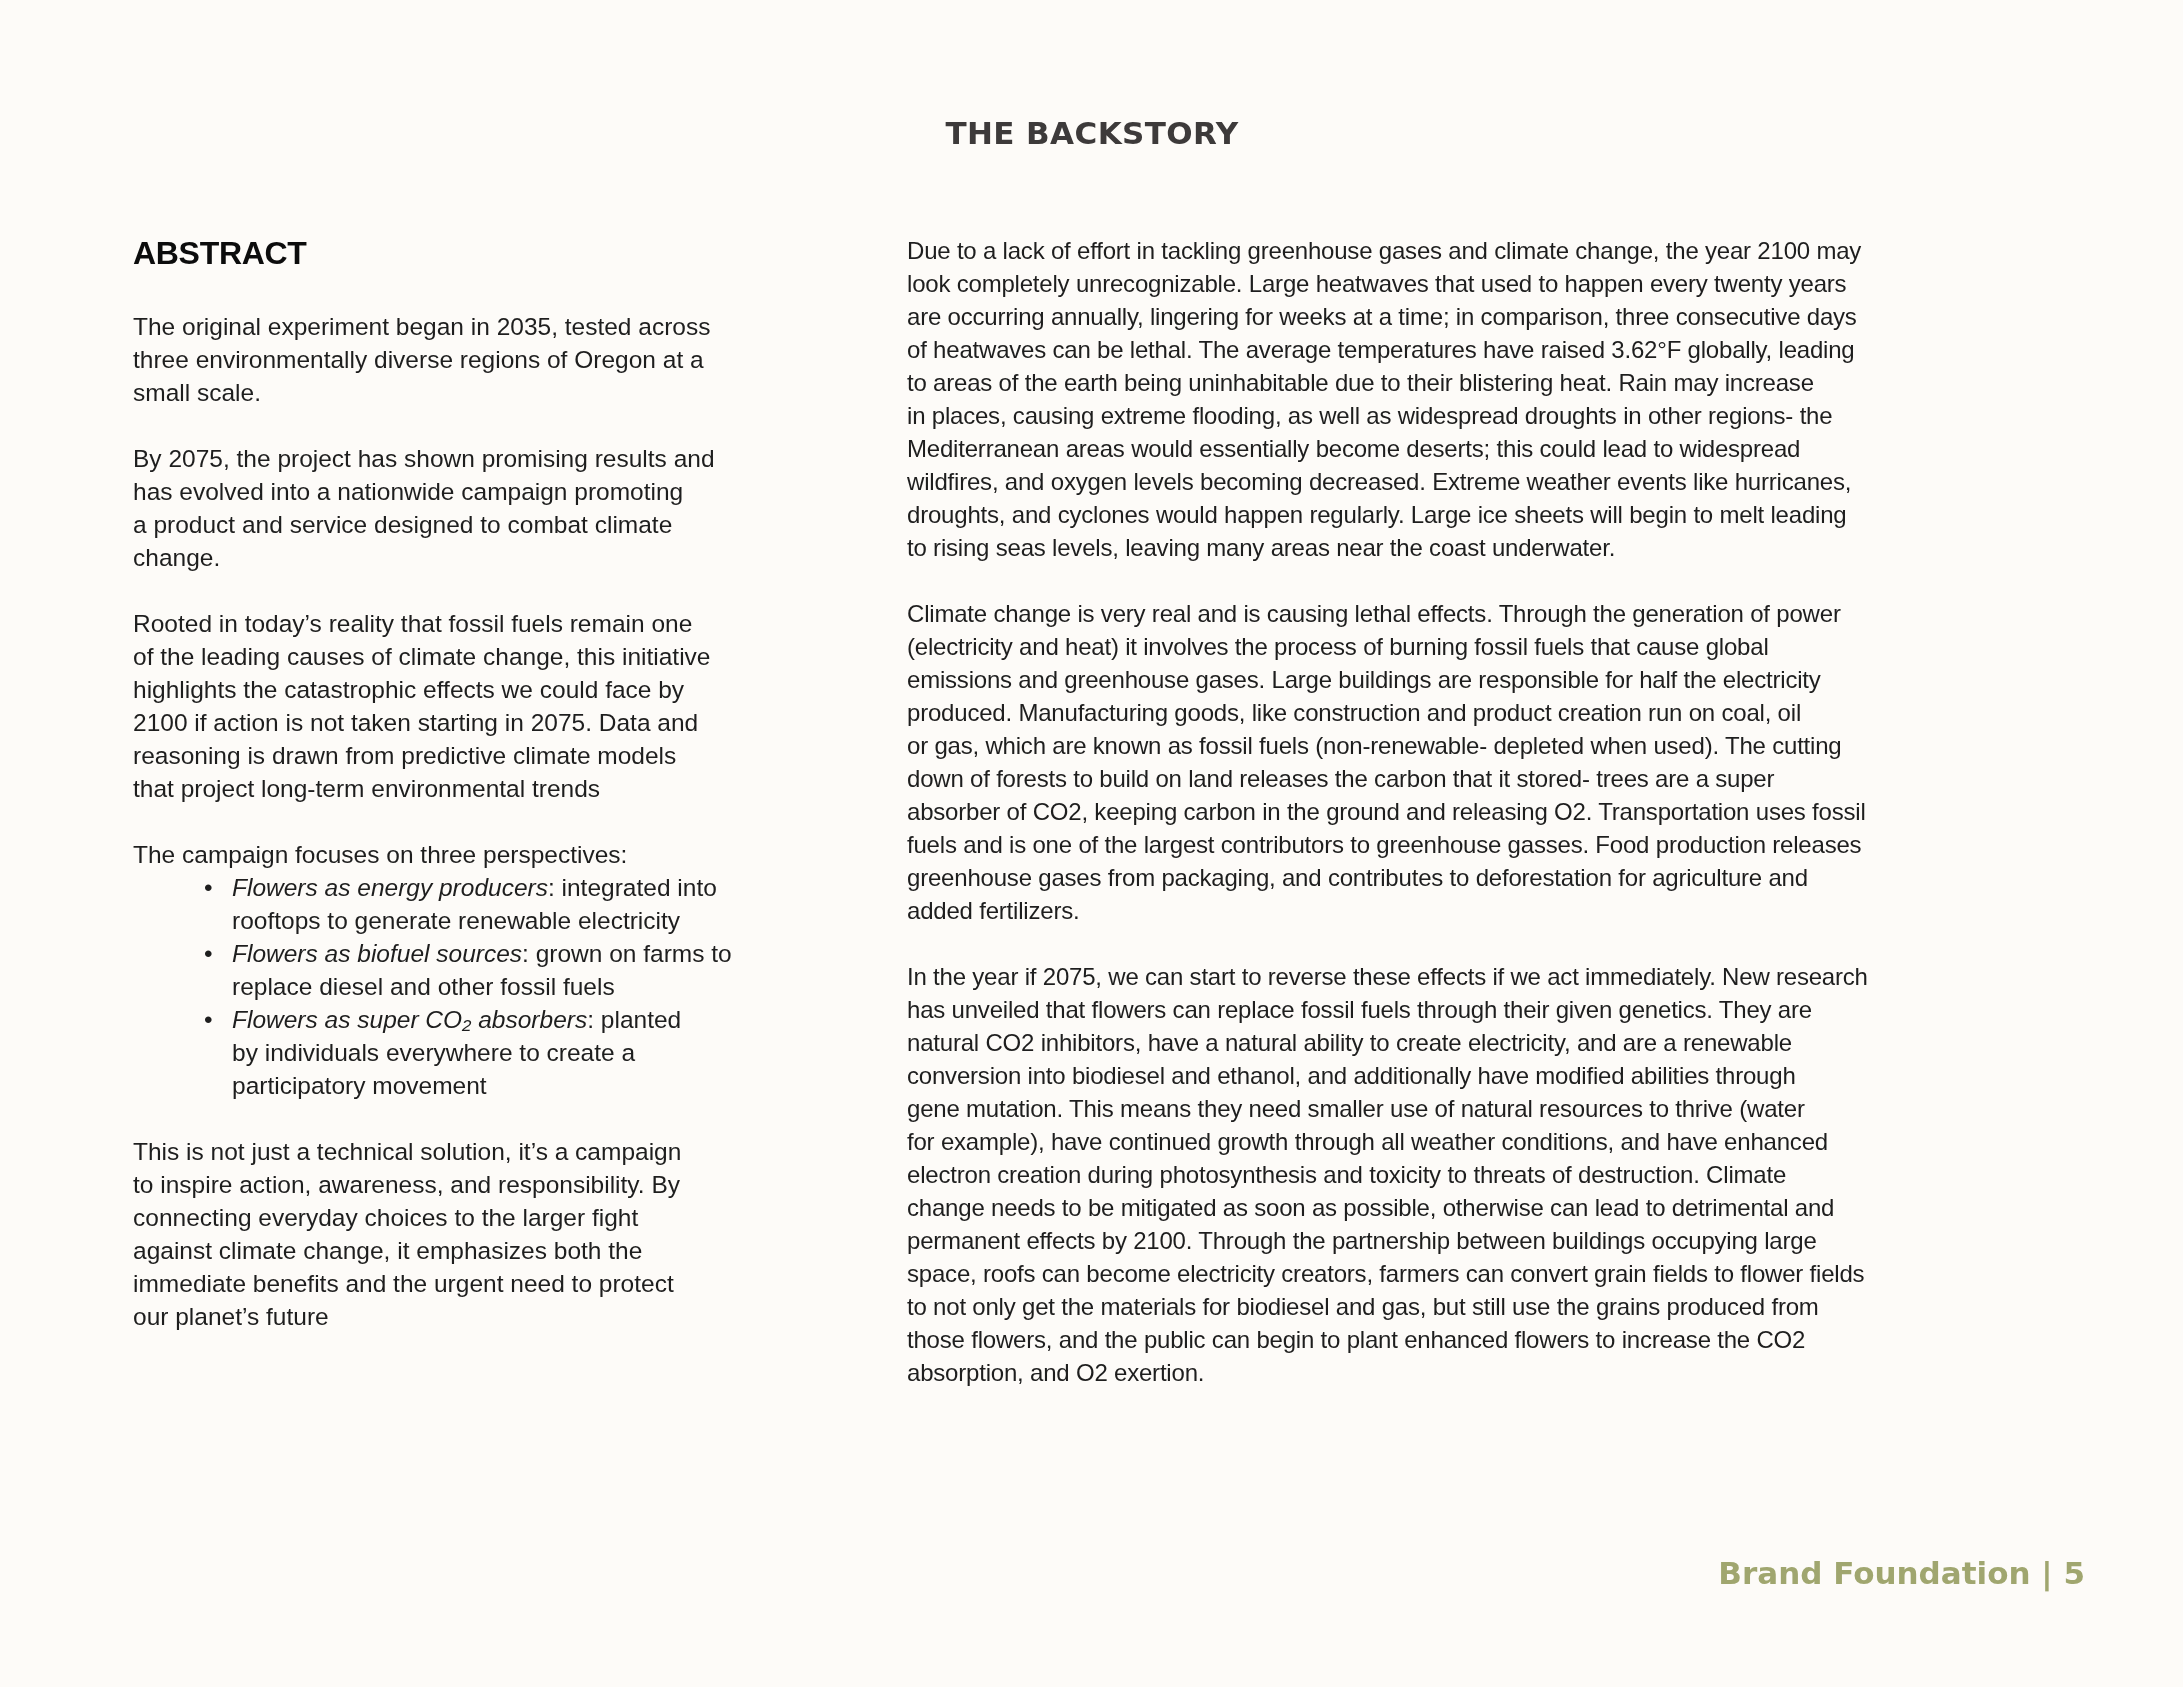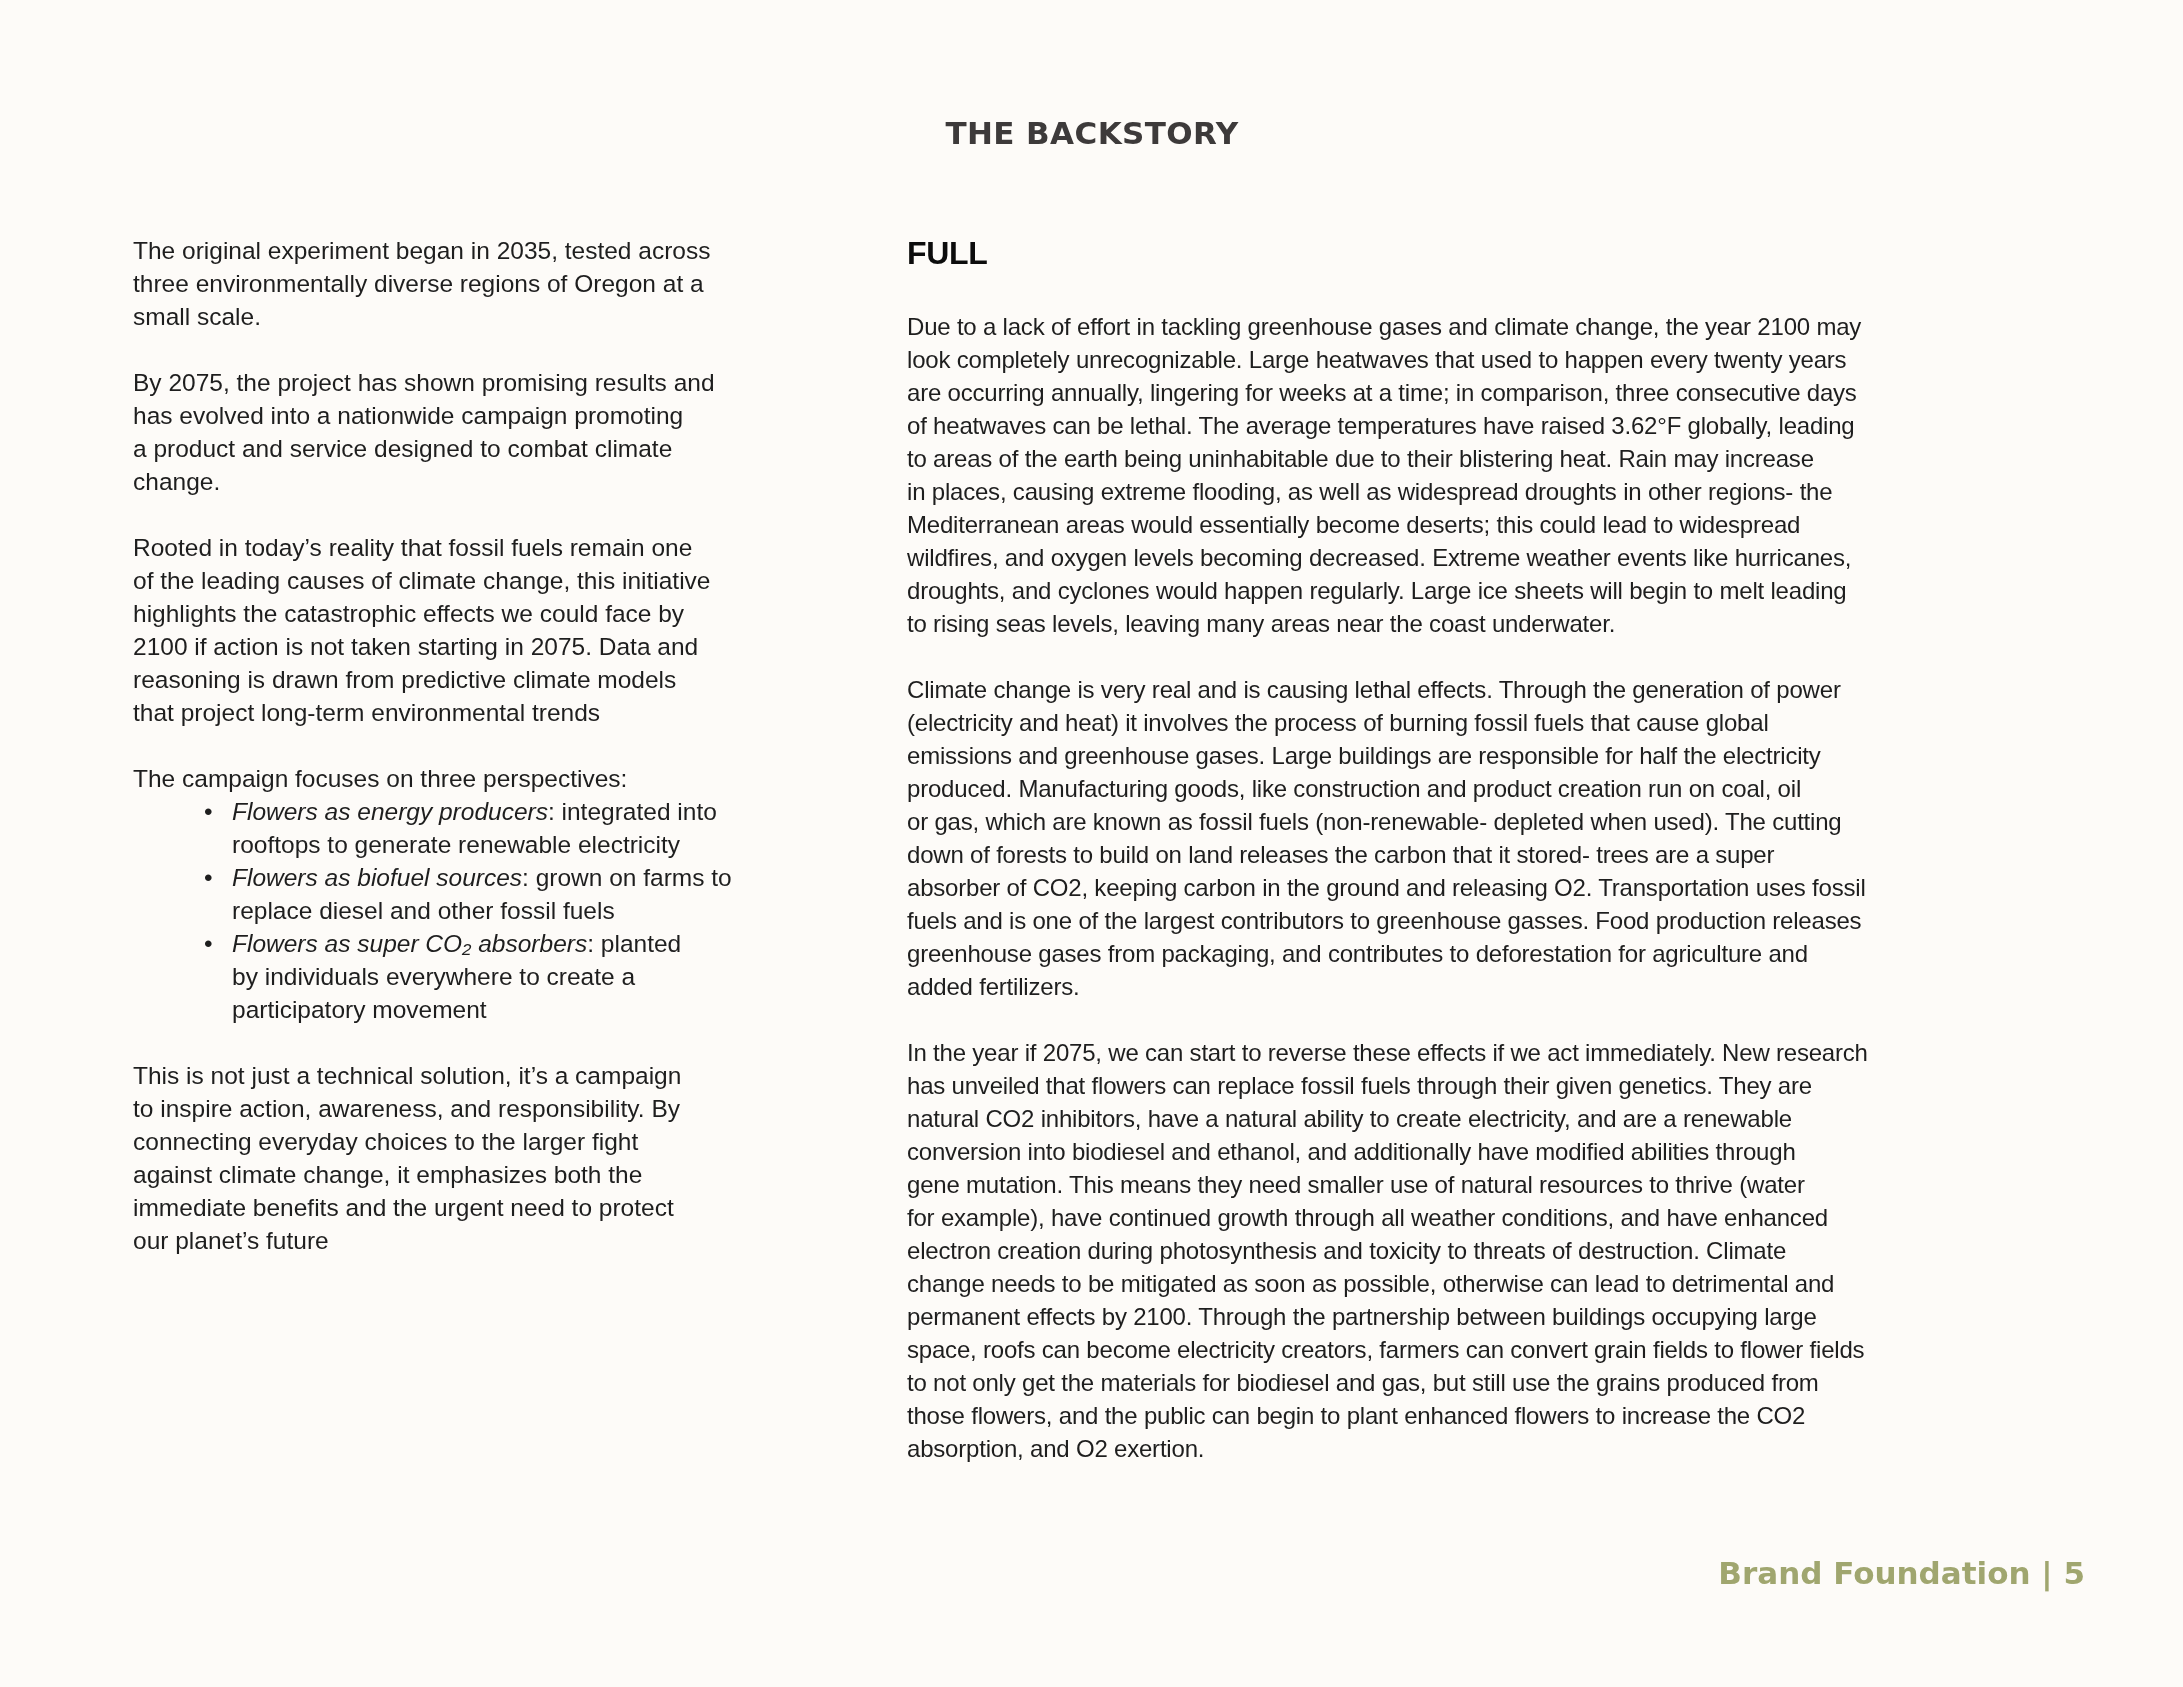--- a/index.html
+++ b/index.html
@@ -44,20 +44,21 @@
     font-family: "DejaVu Sans", sans-serif; font-weight: bold;
     font-size: 31px; color: #a0a66f;
   }
 </style>
 </head>
 <body>
 
 <h1 class="page-title">THE BACKSTORY</h1>
 
 <section class="col col-left">
+  <h2 class="col-heading">ABSTRACT</h2>
   <p class="para">The original experiment began in 2035, tested across
 three environmentally diverse regions of Oregon at a
 small scale.</p>
   <p class="para">By 2075, the project has shown promising results and
 has evolved into a nationwide campaign promoting
 a product and service designed to combat climate
 change.</p>
   <p class="para">Rooted in today’s reality that fossil fuels remain one
 of the leading causes of climate change, this initiative
 highlights the catastrophic effects we could face by
@@ -76,21 +77,20 @@
   </ul>
   <p class="para">This is not just a technical solution, it’s a campaign
 to inspire action, awareness, and responsibility. By
 connecting everyday choices to the larger fight
 against climate change, it emphasizes both the
 immediate benefits and the urgent need to protect
 our planet’s future</p>
 </section>
 
 <section class="col col-right">
-  <h2 class="col-heading">FULL</h2>
   <p class="para">Due to a lack of effort in tackling greenhouse gases and climate change, the year 2100 may
 look completely unrecognizable. Large heatwaves that used to happen every twenty years
 are occurring annually, lingering for weeks at a time; in comparison, three consecutive days
 of heatwaves can be lethal. The average temperatures have raised 3.62°F globally, leading
 to areas of the earth being uninhabitable due to their blistering heat. Rain may increase
 in places, causing extreme flooding, as well as widespread droughts in other regions- the
 Mediterranean areas would essentially become deserts; this could lead to widespread
 wildfires, and oxygen levels becoming decreased. Extreme weather events like hurricanes,
 droughts, and cyclones would happen regularly. Large ice sheets will begin to melt leading
 to rising seas levels, leaving many areas near the coast underwater.</p>

